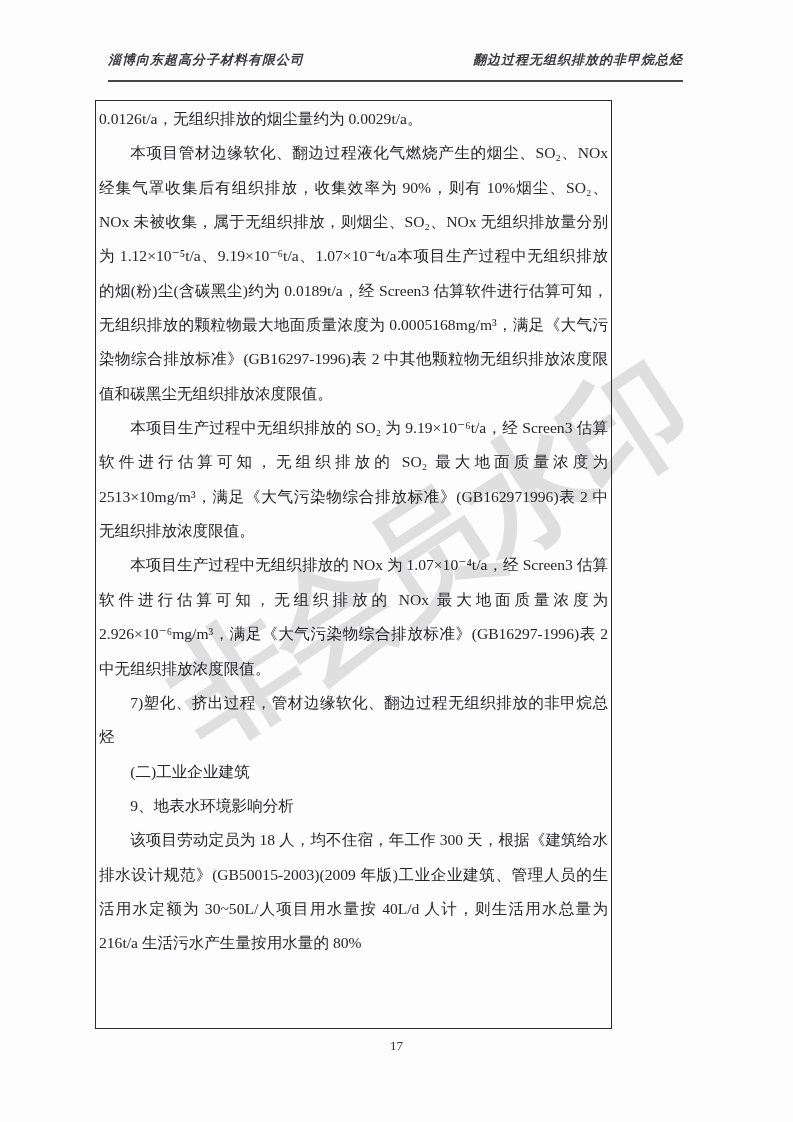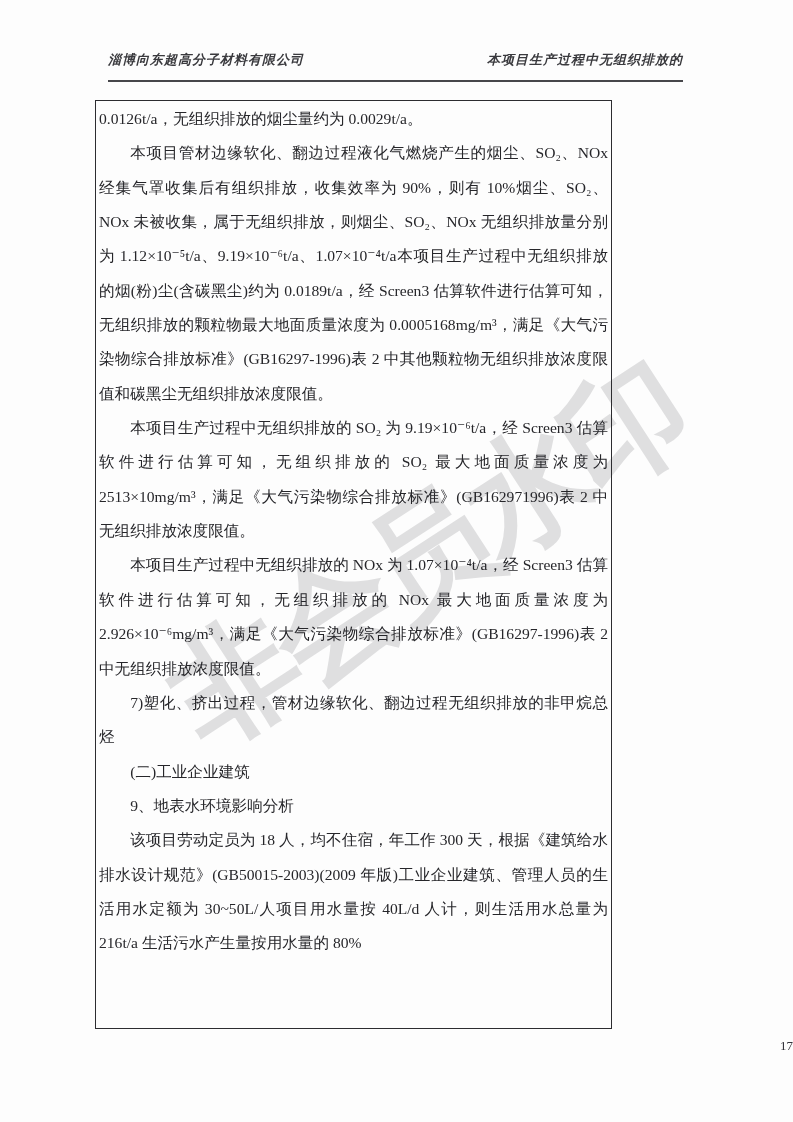--- a/index.html
+++ b/index.html
@@ -77,36 +77,36 @@
   }
   .content-frame p.indent {
     text-indent: 2em;
   }
   
   .page-number {
     position: absolute;
     left: 0;
     top: 1038px;
     width: 793px;
-    text-align: right;
+    text-align: center;
     font-size: 13px;
     color: #33333a;
     z-index: 1;
   }
 </style>
 </head>
 <body>
 
 <div class="page">
 
   <div class="watermark">非会员水印</div>
 
   <div class="header">
     <span>淄博向东超高分子材料有限公司</span>
-    <span>本项目生产过程中无组织排放的</span>
+    <span>翻边过程无组织排放的非甲烷总烃</span>
   </div>
   <div class="header-rule"></div>
 
   <div class="content-frame">
     <p>0.0126t/a，无组织排放的烟尘量约为 0.0029t/a。</p>
     <p class="indent">本项目管材边缘软化、翻边过程液化气燃烧产生的烟尘、SO₂、NOx 经集气罩收集后有组织排放，收集效率为 90%，则有 10%烟尘、SO₂、NOx 未被收集，属于无组织排放，则烟尘、SO₂、NOx 无组织排放量分别为 1.12×10⁻⁵t/a、9.19×10⁻⁶t/a、1.07×10⁻⁴t/a本项目生产过程中无组织排放的烟(粉)尘(含碳黑尘)约为 0.0189t/a，经 Screen3 估算软件进行估算可知，无组织排放的颗粒物最大地面质量浓度为 0.0005168mg/m³，满足《大气污染物综合排放标准》(GB16297-1996)表 2 中其他颗粒物无组织排放浓度限值和碳黑尘无组织排放浓度限值。</p>
     <p class="indent">本项目生产过程中无组织排放的 SO₂ 为 9.19×10⁻⁶t/a，经 Screen3 估算软件进行估算可知，无组织排放的 SO₂ 最大地面质量浓度为 2513×10mg/m³，满足《大气污染物综合排放标准》(GB162971996)表 2 中无组织排放浓度限值。</p>
     <p class="indent">本项目生产过程中无组织排放的 NOx 为 1.07×10⁻⁴t/a，经 Screen3 估算软件进行估算可知，无组织排放的 NOx 最大地面质量浓度为 2.926×10⁻⁶mg/m³，满足《大气污染物综合排放标准》(GB16297-1996)表 2 中无组织排放浓度限值。</p>
     <p class="indent">7)塑化、挤出过程，管材边缘软化、翻边过程无组织排放的非甲烷总烃</p>
     <p class="indent">(二)工业企业建筑</p>

